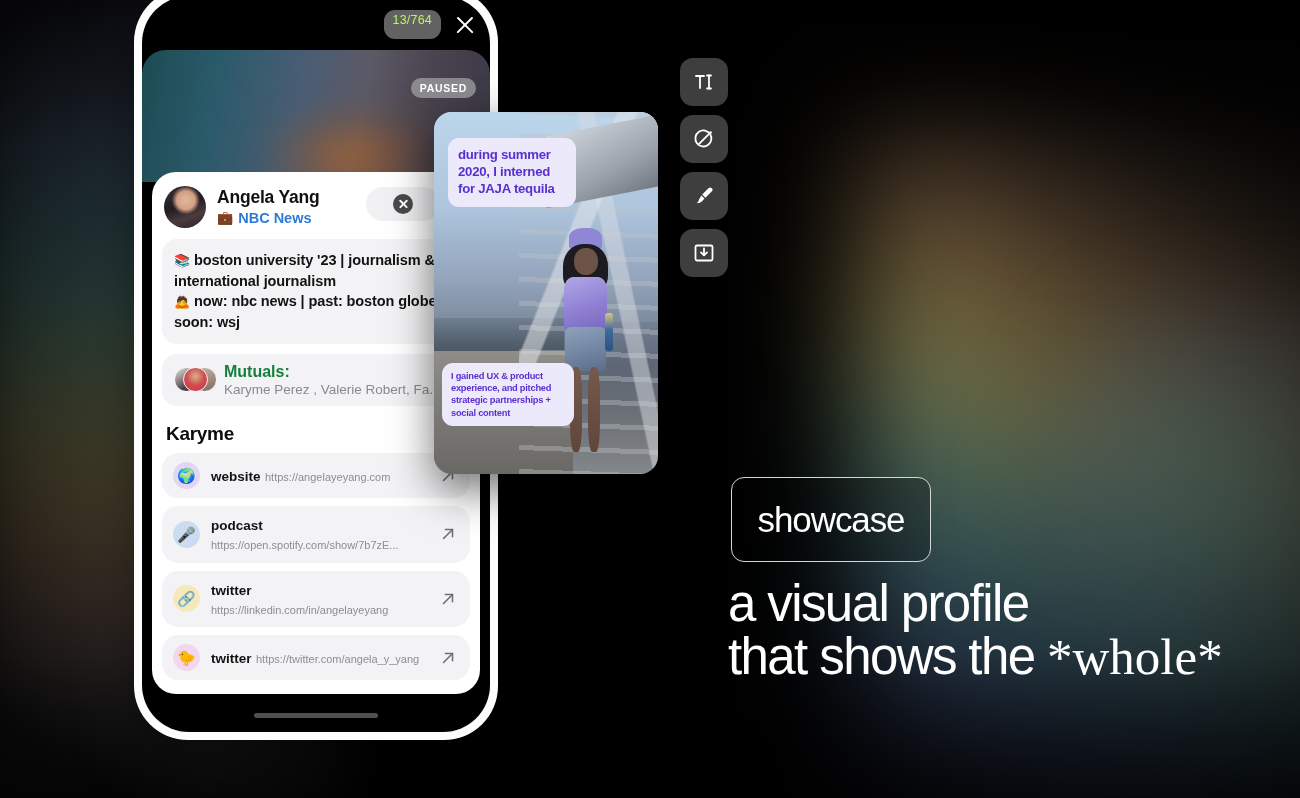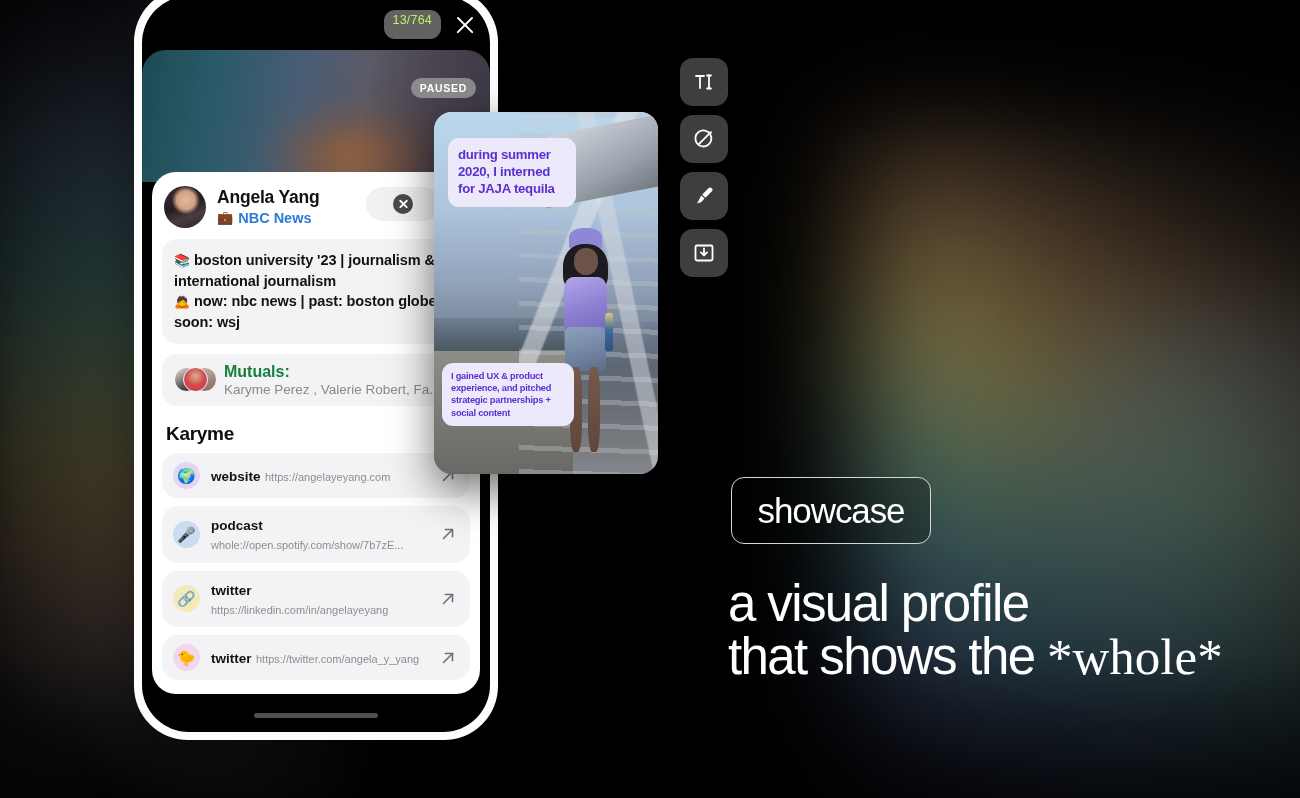--- a/index.html
+++ b/index.html
@@ -418,21 +418,21 @@
     background: #3e3e3e;
     display: flex; align-items: center; justify-content: center;
     cursor: pointer;
   }
   .tool-btn svg { width: 24px; height: 24px; }
 
   
   #logo-badge {
     position: absolute;
     left: 731px; top: 477px;
-    width: 200px; height: 67px;
+    width: 200px; height: 85px;
     border: 1.6px solid #d6d6d6;
     border-radius: 13px;
     display: flex; align-items: center; justify-content: center;
     background: rgba(0,0,0,0.25);
   }
   #logo-badge .logo-text {
     color: #fff;
     font-size: 35px;
     font-weight: 400;
     letter-spacing: -1.1px;
@@ -536,21 +536,21 @@
             <svg class="arrow-up" viewBox="0 0 24 24" fill="none" stroke="currentColor" stroke-width="2.1" stroke-linecap="round" stroke-linejoin="round">
                 <path d="M6 18 L18 6"></path>
                 <path d="M8.5 6 H18 V15.5"></path>
               </svg>
           </div>
 
           <div class="link-row">
             <span class="link-ico ico-mic">🎤</span>
             <span class="link-txt">
               <span class="link-name">podcast</span>
-              <span class="link-url">whole://open.spotify.com/show/7b7zE...</span>
+              <span class="link-url">https://open.spotify.com/show/7b7zE...</span>
             </span>
             <svg class="arrow-up" viewBox="0 0 24 24" fill="none" stroke="currentColor" stroke-width="2.1" stroke-linecap="round" stroke-linejoin="round">
                 <path d="M6 18 L18 6"></path>
                 <path d="M8.5 6 H18 V15.5"></path>
               </svg>
           </div>
 
           <div class="link-row">
             <span class="link-ico ico-chain">🔗</span>
             <span class="link-txt">

